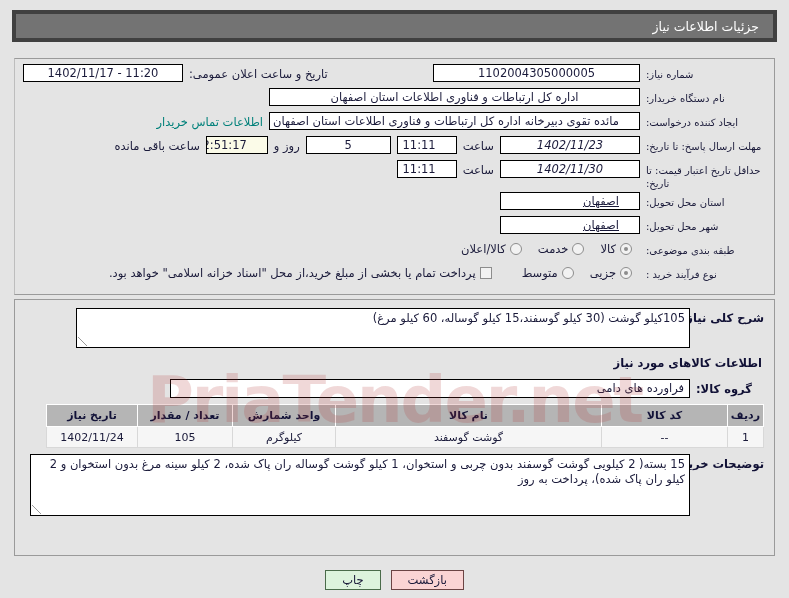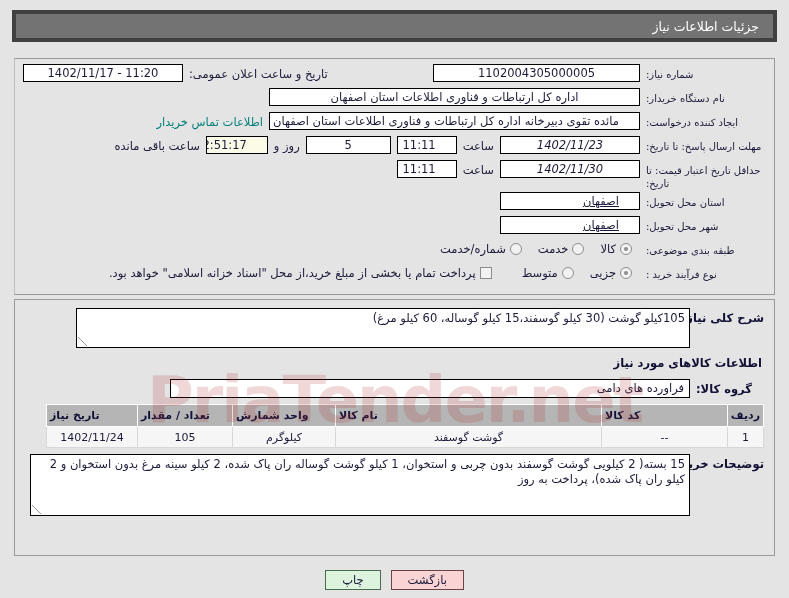--- a/index.html
+++ b/index.html
@@ -215,21 +215,21 @@
     table-layout: fixed;
     border: 1px solid #9a9a9a;
   }
   table.goods th {
     background: #b5b5b5;
     color: #121238;
     font-size: 11px;
     font-weight: bold;
     height: 22px;
     border: 1px solid #ffffff;
-    text-align: left;
+    text-align: center;
     padding: 0 3px;
   }
   table.goods td {
     background: #f6f6f6;
     color: #1a1a3a;
     font-size: 11px;
     height: 21px;
     border: 1px solid #d8d8d8;
     text-align: center;
     padding: 0 3px;
@@ -367,21 +367,21 @@
           <div class="radiogrp">
             <span class="radio on"></span>
             <span class="rlabel">کالا</span>
           </div>
           <div class="radiogrp">
             <span class="radio"></span>
             <span class="rlabel">خدمت</span>
           </div>
           <div class="radiogrp">
             <span class="radio"></span>
-            <span class="rlabel">شماره/خدمت</span>
+            <span class="rlabel">کالا/اعلان</span>
           </div>
         </div>
       </div>
 
       <div class="row">
         <div class="lbl">نوع فرآیند خرید :</div>
         <div class="fields" style="padding-right:8px; align-items:flex-start;">
           <div class="radiogrp">
             <span class="radio on"></span>
             <span class="rlabel">جزیی</span>

